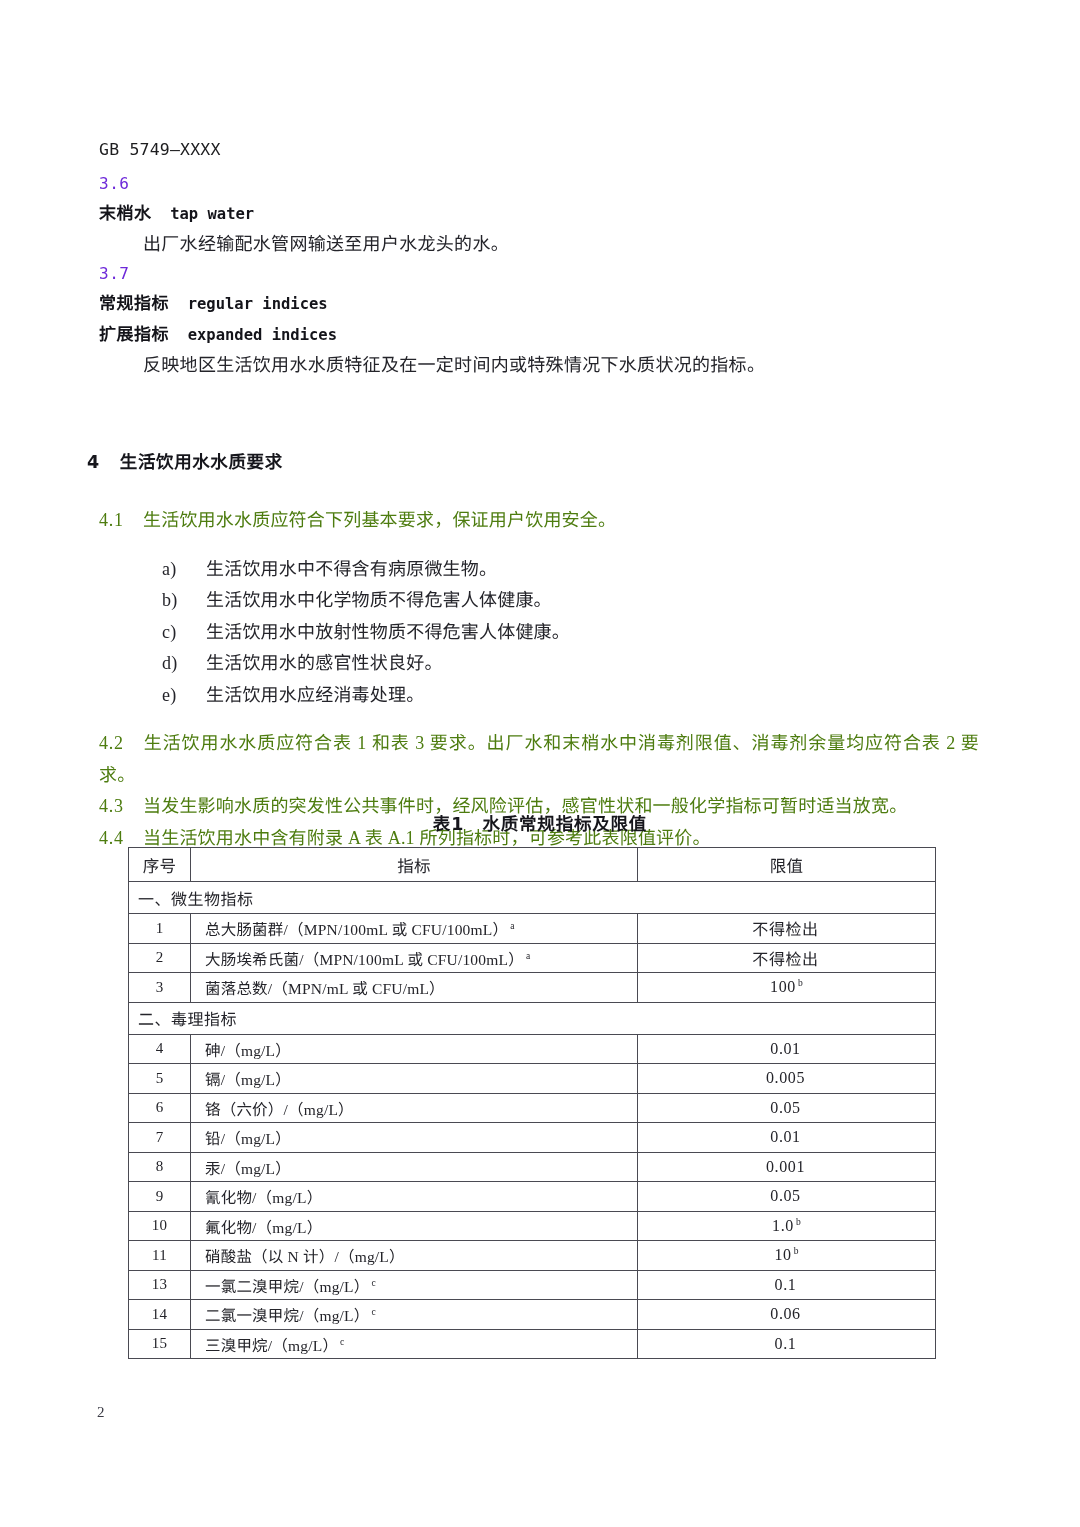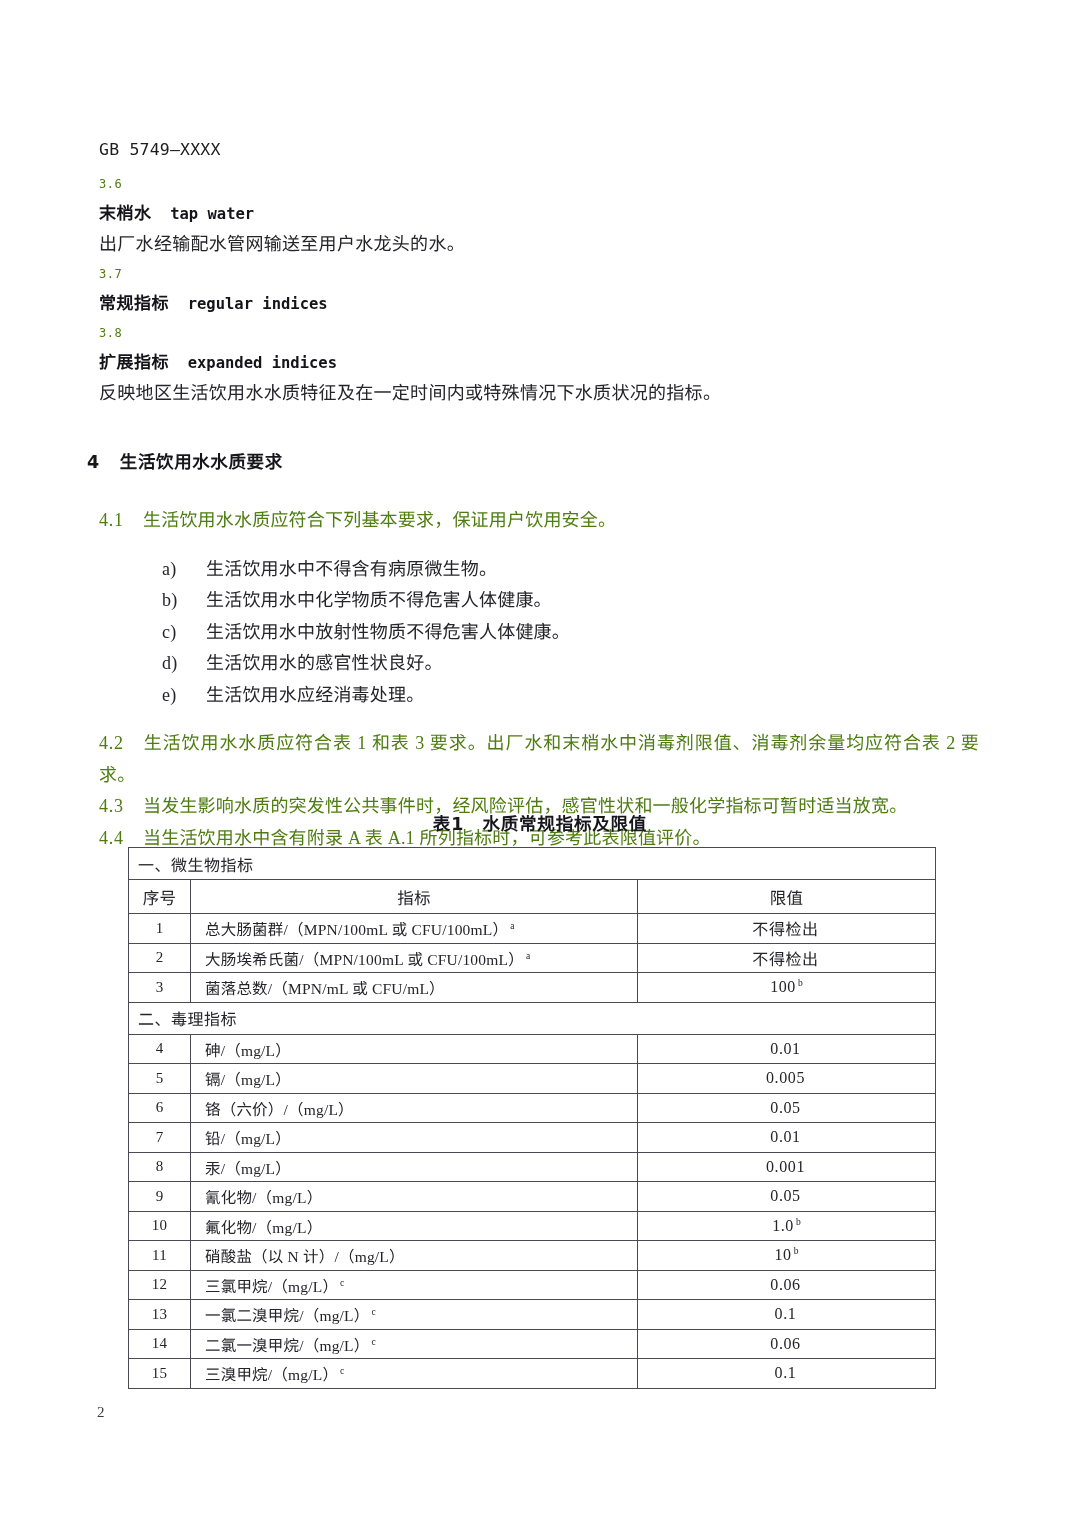--- a/index.html
+++ b/index.html
@@ -41,23 +41,23 @@
 
   
   .defs {
     position: absolute;
     left: 99px;
     top: 170px;
     width: 880px;
   }
   .def-num {
     font-family: "DejaVu Sans Mono", "Liberation Mono", monospace;
-    font-size: 12px;
+    font-size: 16px;
     line-height: 28px;
-    color: #4d7c0f;
+    color: #6d28d9;
     letter-spacing: 0.5px;
   }
   .def-term {
     line-height: 30px;
     font-size: 17.5px;
     color: #14141a;
     white-space: pre;
   }
   .def-term .zh {
     font-family: "DejaVu Sans", "Liberation Sans", sans-serif;
@@ -65,20 +65,21 @@
     font-size: 17px;
     letter-spacing: 0.5px;
   }
   .def-term .en {
     font-family: "DejaVu Sans Mono", "Liberation Mono", monospace;
     font-weight: 700;
     font-size: 15.5px;
     letter-spacing: 0px;
   }
   .def-body {
+    margin-left: 44px;
     line-height: 31px;
     font-size: 18px;
     font-family: "Liberation Serif", "DejaVu Serif", serif;
     color: #24242a;
     letter-spacing: 0.3px;
   }
 
   
   .sec-heading {
     position: absolute;
@@ -226,21 +227,20 @@
       <div class="def-term"><span class="zh">末梢水</span><span class="en">&nbsp;&nbsp;<span>tap water</span></span></div>
       <div class="def-body">出厂水经输配水管网输送至用户水龙头的水。</div>
     </div>
 
     <div>
       <div class="def-num">3.7</div>
       <div class="def-term"><span class="zh">常规指标</span><span class="en">&nbsp;&nbsp;<span>regular indices</span></span></div>
     </div>
 
     <div>
-      <div class="def-num">3.8</div>
       <div class="def-term"><span class="zh">扩展指标</span><span class="en">&nbsp;&nbsp;<span>expanded indices</span></span></div>
       <div class="def-body">反映地区生活饮用水水质特征及在一定时间内或特殊情况下水质状况的指标。</div>
     </div>
 
   </div>
 
   <div class="sec-heading"><span>4</span>&nbsp;&nbsp;&nbsp;<span>生活饮用水水质要求</span></div>
 
   <div class="clauses">
 
@@ -265,30 +265,30 @@
   <div class="tbl-caption">表1　水质常规指标及限值</div>
 
   <table class="tbl">
     <colgroup>
       <col class="c-no">
         <col class="c-ind">
         <col class="c-lim">
     </colgroup>
     <tbody>
       <tr>
-        <td class="cat" colspan="3">一、微生物指标</td>
-      </tr>
-
-      <tr>
         <td class="head">序号</td>
         <td class="head">指标</td>
         <td class="head">限值</td>
       </tr>
 
       <tr>
+        <td class="cat" colspan="3">一、微生物指标</td>
+      </tr>
+
+      <tr>
         <td class="no">1</td>
         <td class="ind"><span>总大肠菌群/（MPN/100mL 或 CFU/100mL）</span><sup>a</sup></td>
         <td class="lim"><span class="lim-val">不得检出</span><sup></sup></td>
       </tr>
 
       <tr>
         <td class="no">2</td>
         <td class="ind"><span>大肠埃希氏菌/（MPN/100mL 或 CFU/100mL）</span><sup>a</sup></td>
         <td class="lim"><span class="lim-val">不得检出</span><sup></sup></td>
       </tr>
@@ -344,25 +344,20 @@
         <td class="ind"><span>氟化物/（mg/L）</span><sup></sup></td>
         <td class="lim"><span class="lim-val">1.0</span><sup>b</sup></td>
       </tr>
 
       <tr>
         <td class="no">11</td>
         <td class="ind"><span>硝酸盐（以 N 计）/（mg/L）</span><sup></sup></td>
         <td class="lim"><span class="lim-val">10</span><sup>b</sup></td>
       </tr>
 
-      <tr>
-        <td class="no">12</td>
-        <td class="ind"><span>三氯甲烷/（mg/L）</span><sup>c</sup></td>
-        <td class="lim"><span class="lim-val">0.06</span><sup></sup></td>
-      </tr>
 
       <tr>
         <td class="no">13</td>
         <td class="ind"><span>一氯二溴甲烷/（mg/L）</span><sup>c</sup></td>
         <td class="lim"><span class="lim-val">0.1</span><sup></sup></td>
       </tr>
 
       <tr>
         <td class="no">14</td>
         <td class="ind"><span>二氯一溴甲烷/（mg/L）</span><sup>c</sup></td>

